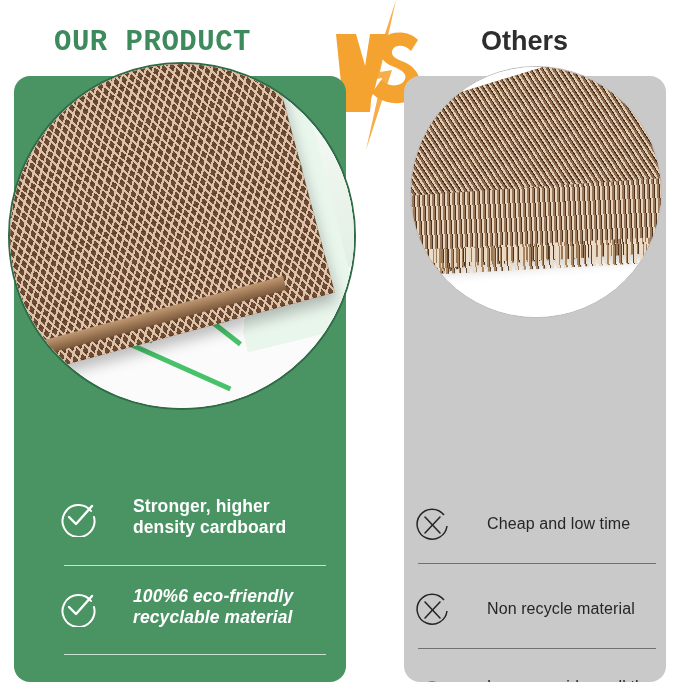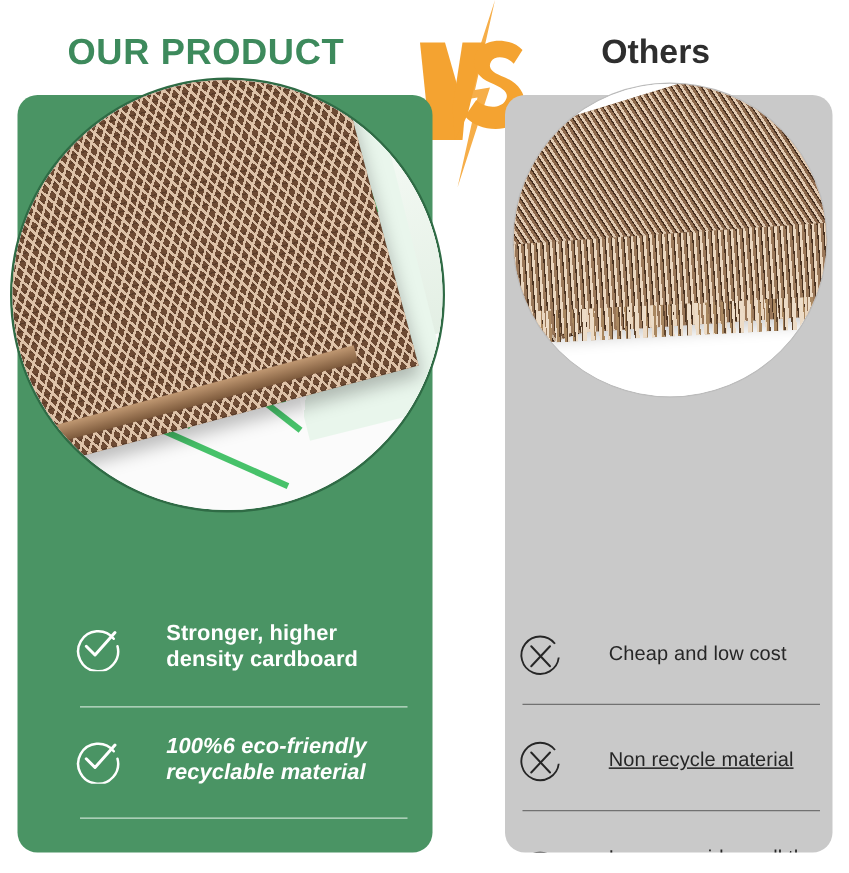--- a/index.html
+++ b/index.html
@@ -7,21 +7,21 @@
     width:679px;height:698px;
     background:#ffffff;
     font-family:"Liberation Sans", sans-serif;
     overflow:hidden;
     position:relative;
   }
   .stage{position:absolute;inset:0;width:679px;height:698px;}
 
   
   .hdr{position:absolute;font-weight:bold;letter-spacing:.5px;white-space:nowrap;}
-  #hdr-left{left:54px;top:26px;font-size:29px;color:#3d8a5c;}
+  #hdr-left{left:54px;top:26px;font-size:29px;color:#3d8a5c;font-family:Liberation Mono, monospace;}
   #hdr-right{left:481px;top:26px;font-size:27px;color:#2e2e2e;font-weight:bold;letter-spacing:0;}
 
   
   .vs-wrap{position:absolute;left:322px;top:0px;width:120px;height:150px;}
   .vs-wrap svg{display:block;}
 
   
   .panel{position:absolute;border-radius:16px;overflow:hidden;}
   #panel-left{left:14px;top:76px;width:332px;height:606px;background:#4a9464;}
   #panel-right{left:404px;top:76px;width:262px;height:606px;background:#c9c9c9;}
@@ -129,25 +129,25 @@
   <div class="panel" id="panel-right">
 
     <div class="feat rf1" style="left:8px;">
       <span class="ic">
         <svg width="40" height="40" viewBox="0 0 40 40">
           <path d="M32 11 A15 15 0 1 0 35 22" fill="none" stroke="#262626" stroke-width="1.5"></path>
           <line x1="13" y1="13" x2="28" y2="29" stroke="#262626" stroke-width="1.6" stroke-linecap="round"></line>
           <line x1="28" y1="13" x2="13" y2="29" stroke="#262626" stroke-width="1.6" stroke-linecap="round"></line>
         </svg>
       </span>
-      <span class="tx">Cheap and low cost</span>
+      <span class="tx">Cheap and low time</span>
     </div>
     <div class="rule rr1" style="left:14px;"></div>
 
-    <div class="feat rf2" style="left:8px;text-decoration:underline;">
+    <div class="feat rf2" style="left:8px;">
       <span class="ic">
         <svg width="40" height="40" viewBox="0 0 40 40">
           <path d="M32 11 A15 15 0 1 0 35 22" fill="none" stroke="#262626" stroke-width="1.5"></path>
           <line x1="13" y1="13" x2="28" y2="29" stroke="#262626" stroke-width="1.6" stroke-linecap="round"></line>
           <line x1="28" y1="13" x2="13" y2="29" stroke="#262626" stroke-width="1.6" stroke-linecap="round"></line>
         </svg>
       </span>
       <span class="tx">Non recycle material</span>
     </div>
     <div class="rule rr2" style="left:14px;"></div>

